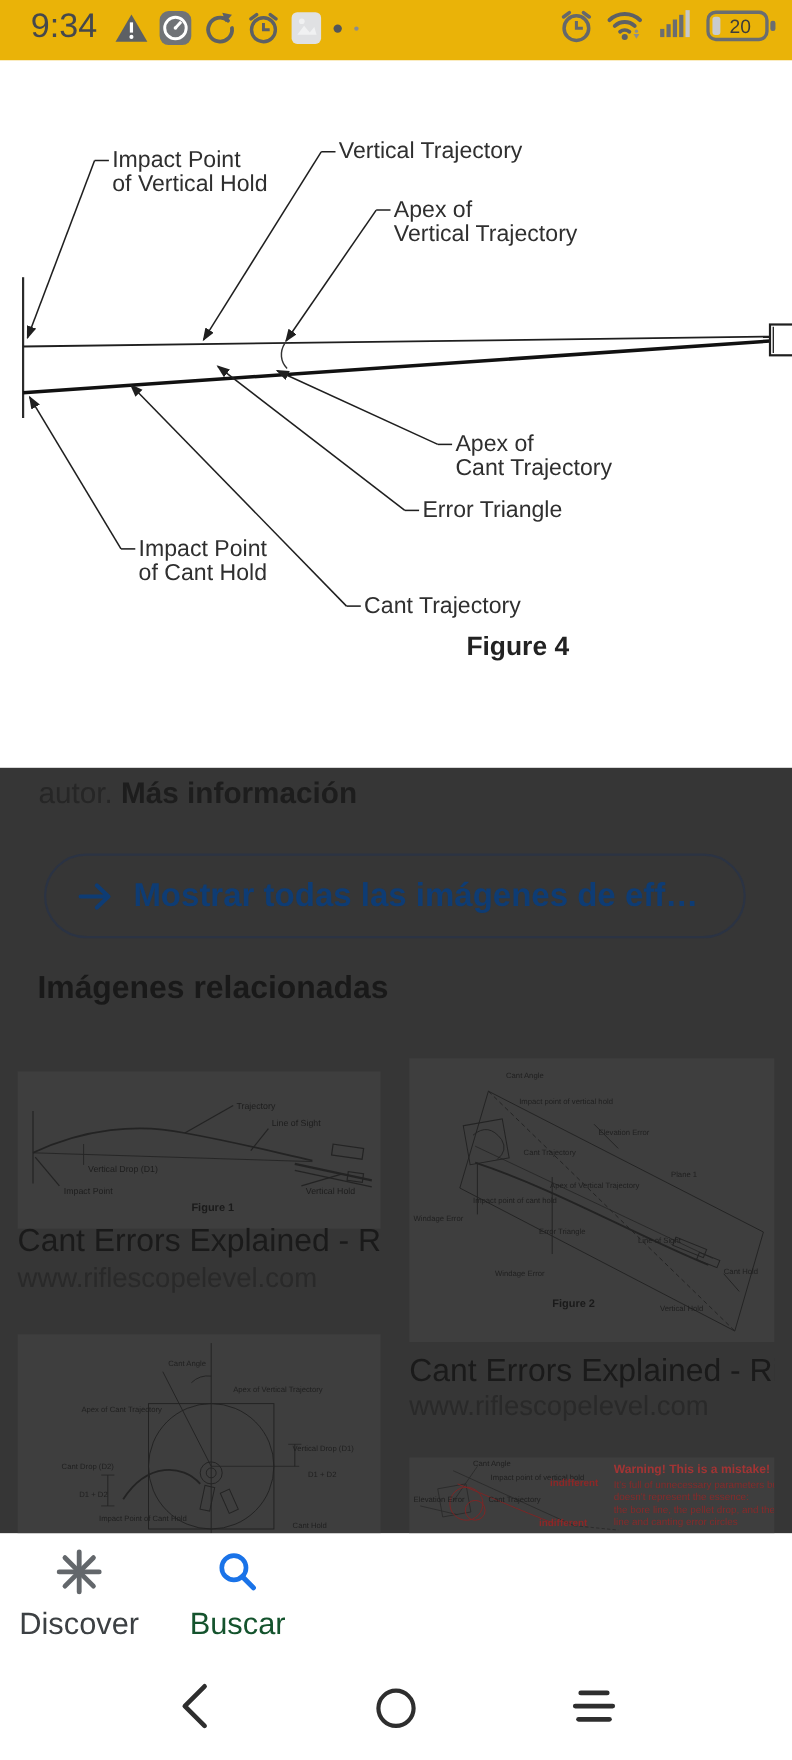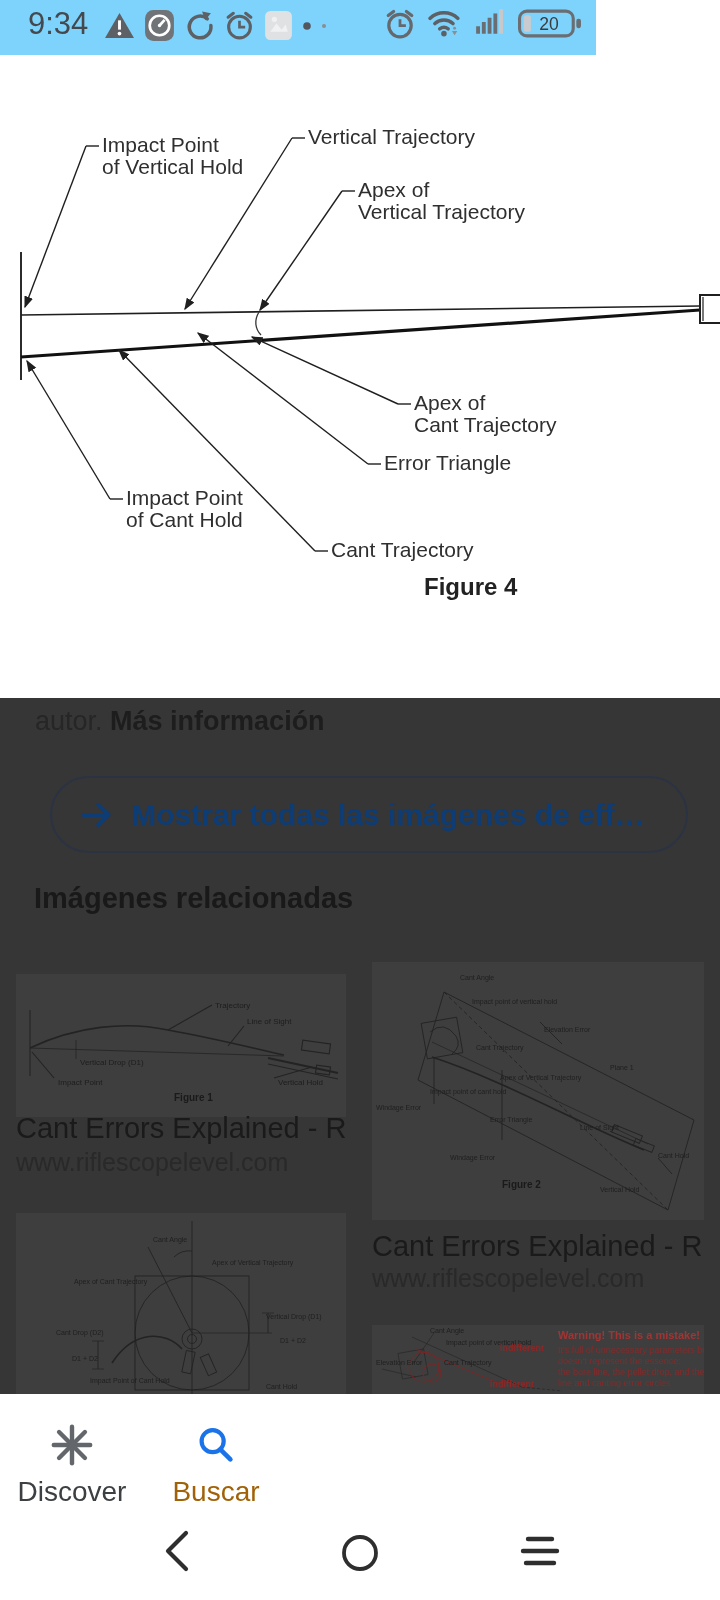--- a/index.html
+++ b/index.html
@@ -1,37 +1,37 @@
 <!DOCTYPE html>
 <html><head>
 <meta charset="utf-8">
 <style>
   * { margin:0; padding:0; box-sizing:border-box; }
   html,body { width:720px; height:1600px; overflow:hidden; background:#fff;
               font-family:"Liberation Sans", sans-serif; }
   .screen { position:relative; width:720px; height:1600px; background:#fff; }
 
   
-  .status-bar { position:absolute; top:0; left:0; width:596px; height:55px; background:#7dd3fc;
+  .status-bar { position:absolute; top:0; left:0; width:720px; height:55px; background:#eab308;
                 display:flex; align-items:center; }
   .sb-time { position:absolute; left:28px; top:6px; font-size:31px; font-weight:500; color:#45484d; }
   .sb-left { position:absolute; left:104px; top:8px; display:flex; align-items:center; gap:9px; }
   .sb-right { position:absolute; right:14px; top:8px; display:flex; align-items:flex-start; gap:12px; }
 
   
   .figure-area { position:absolute; top:55px; left:0; width:720px; height:643px; background:#fff; }
   .figure-area svg { display:block; }
   .fig-label { font-size:21px; fill:#2f2f2f; }
   .fig-caption { font-size:24px; font-weight:700; fill:#222; }
 
   
   .sheet { position:absolute; top:698px; left:0; width:720px; height:696px; background:#363636; }
   .attribution { position:absolute; left:35px; top:8px; font-size:27px; color:#262626; }
   .attribution b { color:#1d1d1d; font-weight:700; }
-  .show-all-btn { position:absolute; left:50px; top:78px; width:638px; height:77px;
+  .show-all-btn { position:absolute; left:40px; top:78px; width:638px; height:77px;
                   border:2px solid #2b3343; border-radius:39px; background:transparent;
                   display:flex; align-items:center; padding:0 26px; cursor:pointer; }
   .show-all-btn .lbl { flex:1; text-align:center; font-size:30px; font-weight:700; color:#0e3c74;
                        white-space:nowrap; overflow:hidden; }
   .related-heading { position:absolute; left:34px; top:184px; font-size:29px; font-weight:700; color:#191919; }
   .thumb { position:absolute; background:#3e3e3e; overflow:hidden; }
   .thumb svg { display:block; width:100%; height:100%; }
   .t-l1 { left:16px;  top:276px; width:330px; height:143px; }
   .t-r1 { left:372px; top:264px; width:332px; height:258px; }
   .t-l2 { left:16px;  top:515px; width:330px; height:181px; }
@@ -43,24 +43,24 @@
   .ct-r1 { left:372px; top:532px; width:332px; } .cs-r1 { left:372px; top:566px; }
   .mini-lbl { font-size:8px; fill:#1d1d1d; }
   .mini-lbl2 { font-size:7px; fill:#1f1f1f; }
   .mini-cap { font-size:10px; font-weight:700; fill:#1a1a1a; }
   .red-lbl { font-size:9px; font-weight:700; fill:#8d2727; }
   .warn-title { font-size:11px; font-weight:700; fill:#a23434; }
   .warn-line { font-size:9px; fill:#862a2a; }
 
   
   .footer { position:absolute; top:1394px; left:0; width:720px; height:206px; background:#fff; }
-  .nav-row { position:absolute; top:0; left:0; width:720px; display:flex;margin-top:16px; }
+  .nav-row { position:absolute; top:0; left:0; width:720px; display:flex; }
   .nav-item { width:144px; display:flex; flex-direction:column; align-items:center; padding-top:12px; cursor:pointer; }
   .nav-item .nav-label { margin-top:8px; font-size:28px; color:#3c4043; white-space:nowrap; }
-  .nav-item.active .nav-label { color:#a16207;text-align:right; }
+  .nav-item.active .nav-label { color:#14532d;text-align:right; }
   .sysnav { position:absolute; top:130px; left:0; width:720px; height:64px; }
 </style>
 </head>
 <body>
 
 <div class="screen">
 
   <div class="status-bar">
     <span class="sb-time">9:34</span>
     <div class="sb-left">

